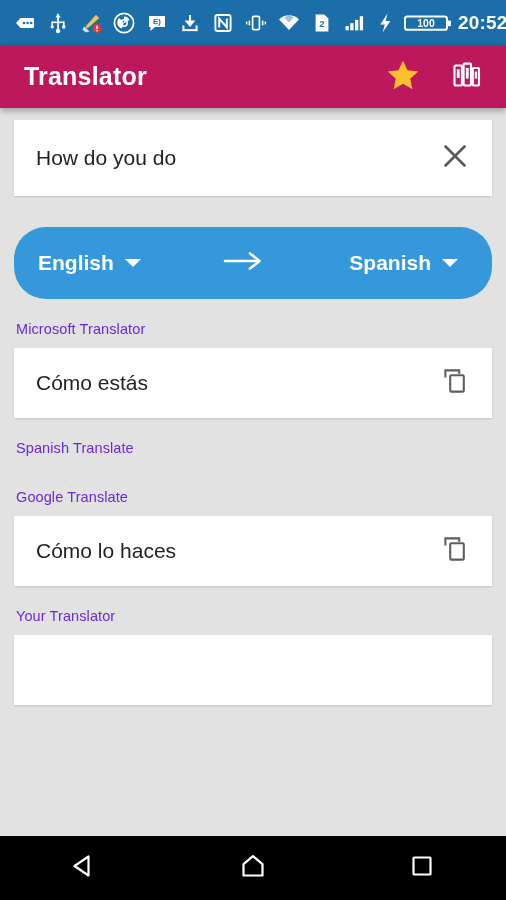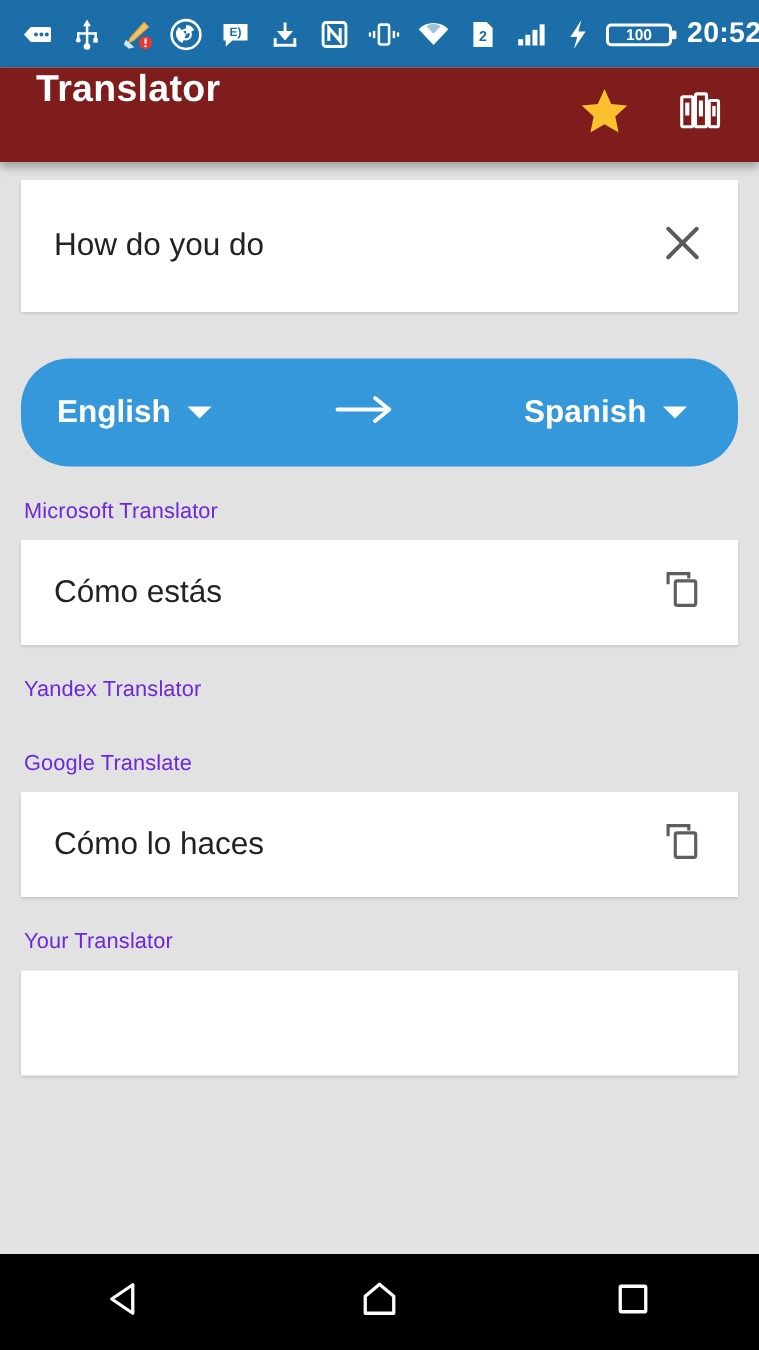--- a/index.html
+++ b/index.html
@@ -55,22 +55,23 @@
     font-size: 19px;
     font-weight: bold;
     letter-spacing: 0.2px;
     margin-left: 6px;
     white-space: nowrap;
   }
 
   
   .app-bar {
     height: 63px;
-    background: #7f1d1d;
-    display: flex;
+    background: #be185d;
+    display: flex;
+    align-items: center;
     padding: 0 22px 0 24px;
     flex: 0 0 63px;
     position: relative;
     z-index: 5;
     box-shadow: 0 3px 6px rgba(0,0,0,0.30);
   }
   .app-title {
     color: #ffffff;
     font-size: 25px;
     font-weight: bold;
@@ -118,21 +119,21 @@
   .card-icon {
     width: 38px;
     height: 38px;
     display: flex;
     align-items: center;
     justify-content: center;
     cursor: pointer;
     flex: 0 0 auto;
   }
 
-  .source-card { height: 88px; }
+  .source-card { height: 76px; }
 
   
   .lang-bar {
     background: #3498db;
     margin: 31px 14px 0 14px;
     height: 72px;
     display: flex;
     align-items: center;
     justify-content: space-between;
     padding: 0 34px 0 24px;
@@ -393,21 +394,21 @@
             <svg width="28" height="28" viewBox="0 0 28 28">
               <path d="M4.4 9.5 V3.4 H18.2 V5.6" fill="none" stroke="#5e5e5e" stroke-width="2.1" stroke-linecap="square" stroke-linejoin="miter"></path>
               <rect x="9.2" y="8.2" width="13.6" height="16.4" rx="1.2" fill="none" stroke="#5e5e5e" stroke-width="2.1"></rect>
             </svg>
           </span>
         </span>
       </div>
     </div>
 
     <div class="section">
-      <div class="section-label">Yandex Translator</div>
+      <div class="section-label">Spanish Translate</div>
     </div>
 
     <div class="section">
       <div class="section-label">Google Translate</div>
       <div class="card">
         <span class="card-text">Cómo lo haces</span>
         <span class="card-icon">
           <span>
             <svg width="28" height="28" viewBox="0 0 28 28">
               <path d="M4.4 9.5 V3.4 H18.2 V5.6" fill="none" stroke="#5e5e5e" stroke-width="2.1" stroke-linecap="square" stroke-linejoin="miter"></path>

